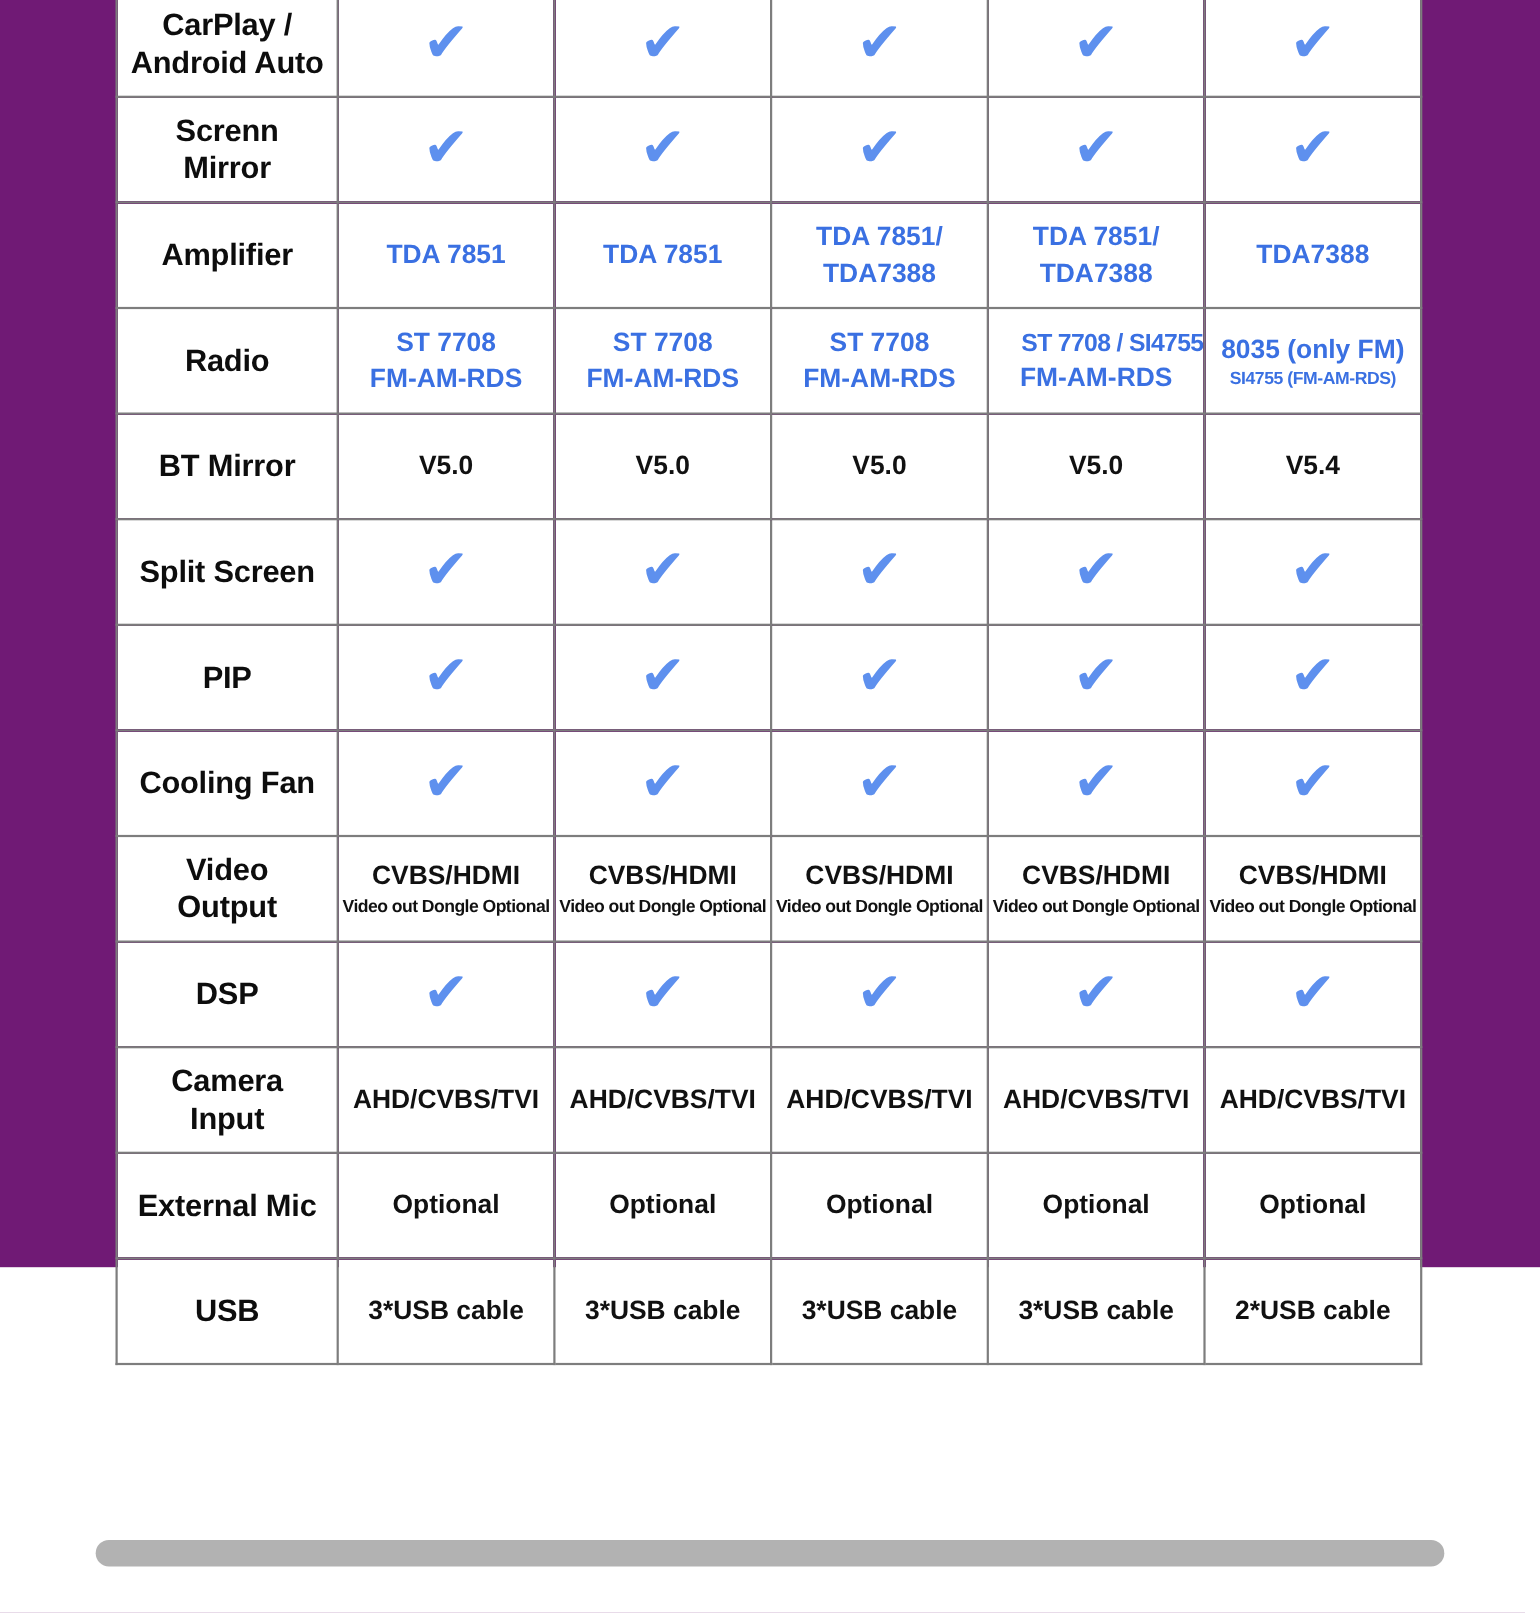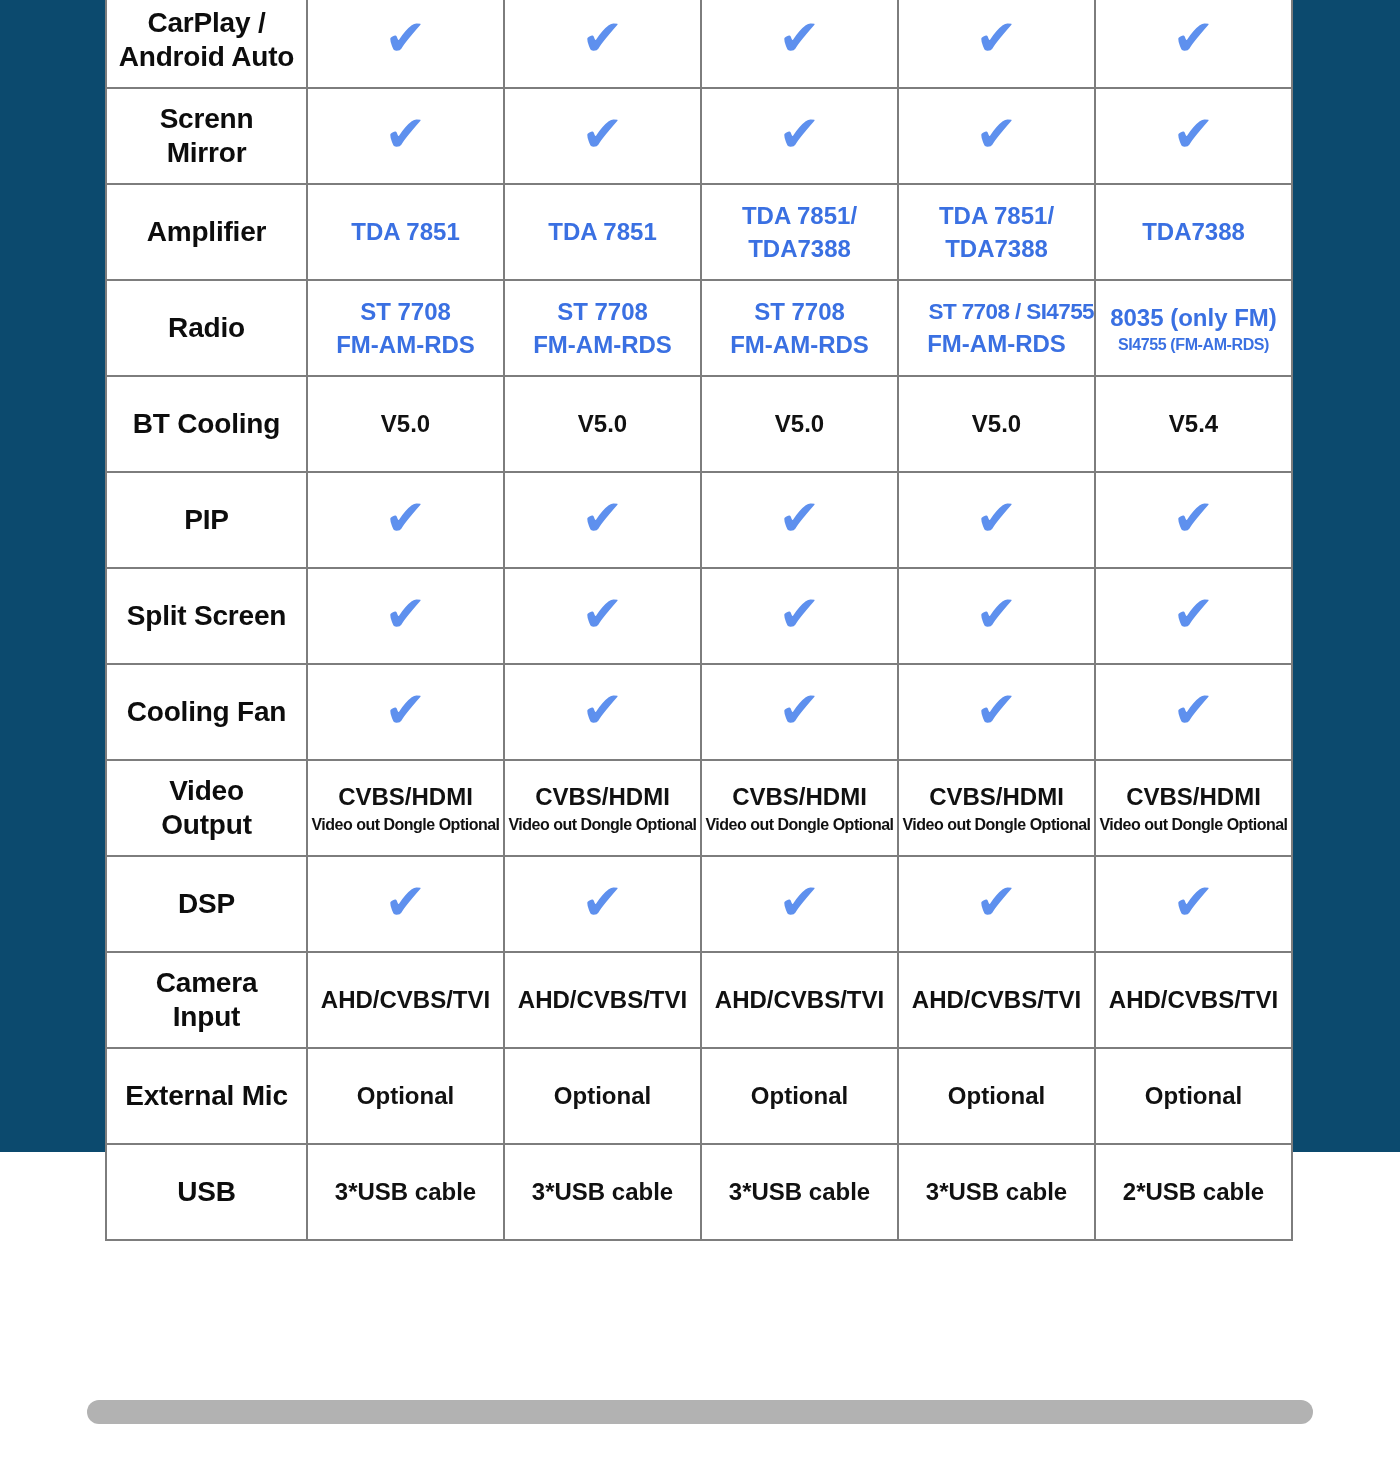--- a/index.html
+++ b/index.html
@@ -8,21 +8,21 @@
     background: #ffffff;
     width: 1400px;
     height: 1466px;
     overflow: hidden;
     font-family: "Liberation Sans", sans-serif;
   }
   .page {
     position: relative;
     width: 1400px;
     height: 1152px;
-    background: #0c4a6e;
+    background: #701a75;
   }
   .table-wrap {
     position: absolute;
     left: 105px;
     top: -9px;
     width: 1188px;
   }
   table.spec-table {
     border-collapse: collapse;
     table-layout: fixed;
@@ -165,47 +165,47 @@
             <td class="blue">
               <div class="txt tight">ST 7708 / SI4755</div>
               <div class="txt">FM-AM-RDS</div>
             </td>
             <td class="blue">
               <div class="txt">8035 (only FM)</div>
               <div class="txt small">SI4755 (FM-AM-RDS)</div>
             </td>
           </tr>
           <tr>
-            <th class="row-label">BT Cooling</th>
+            <th class="row-label">BT Mirror</th>
             <td>
               <div class="txt">V5.0</div>
             </td>
             <td>
               <div class="txt">V5.0</div>
             </td>
             <td>
               <div class="txt">V5.0</div>
             </td>
             <td>
               <div class="txt">V5.0</div>
             </td>
             <td>
               <div class="txt">V5.4</div>
             </td>
           </tr>
           <tr>
+            <th class="row-label">Split Screen</th>
+            <td><span class="check">✔</span></td>
+            <td><span class="check">✔</span></td>
+            <td><span class="check">✔</span></td>
+            <td><span class="check">✔</span></td>
+            <td><span class="check">✔</span></td>
+          </tr>
+          <tr>
             <th class="row-label">PIP</th>
-            <td><span class="check">✔</span></td>
-            <td><span class="check">✔</span></td>
-            <td><span class="check">✔</span></td>
-            <td><span class="check">✔</span></td>
-            <td><span class="check">✔</span></td>
-          </tr>
-          <tr>
-            <th class="row-label">Split Screen</th>
             <td><span class="check">✔</span></td>
             <td><span class="check">✔</span></td>
             <td><span class="check">✔</span></td>
             <td><span class="check">✔</span></td>
             <td><span class="check">✔</span></td>
           </tr>
           <tr>
             <th class="row-label">Cooling Fan</th>
             <td><span class="check">✔</span></td>
             <td><span class="check">✔</span></td>

